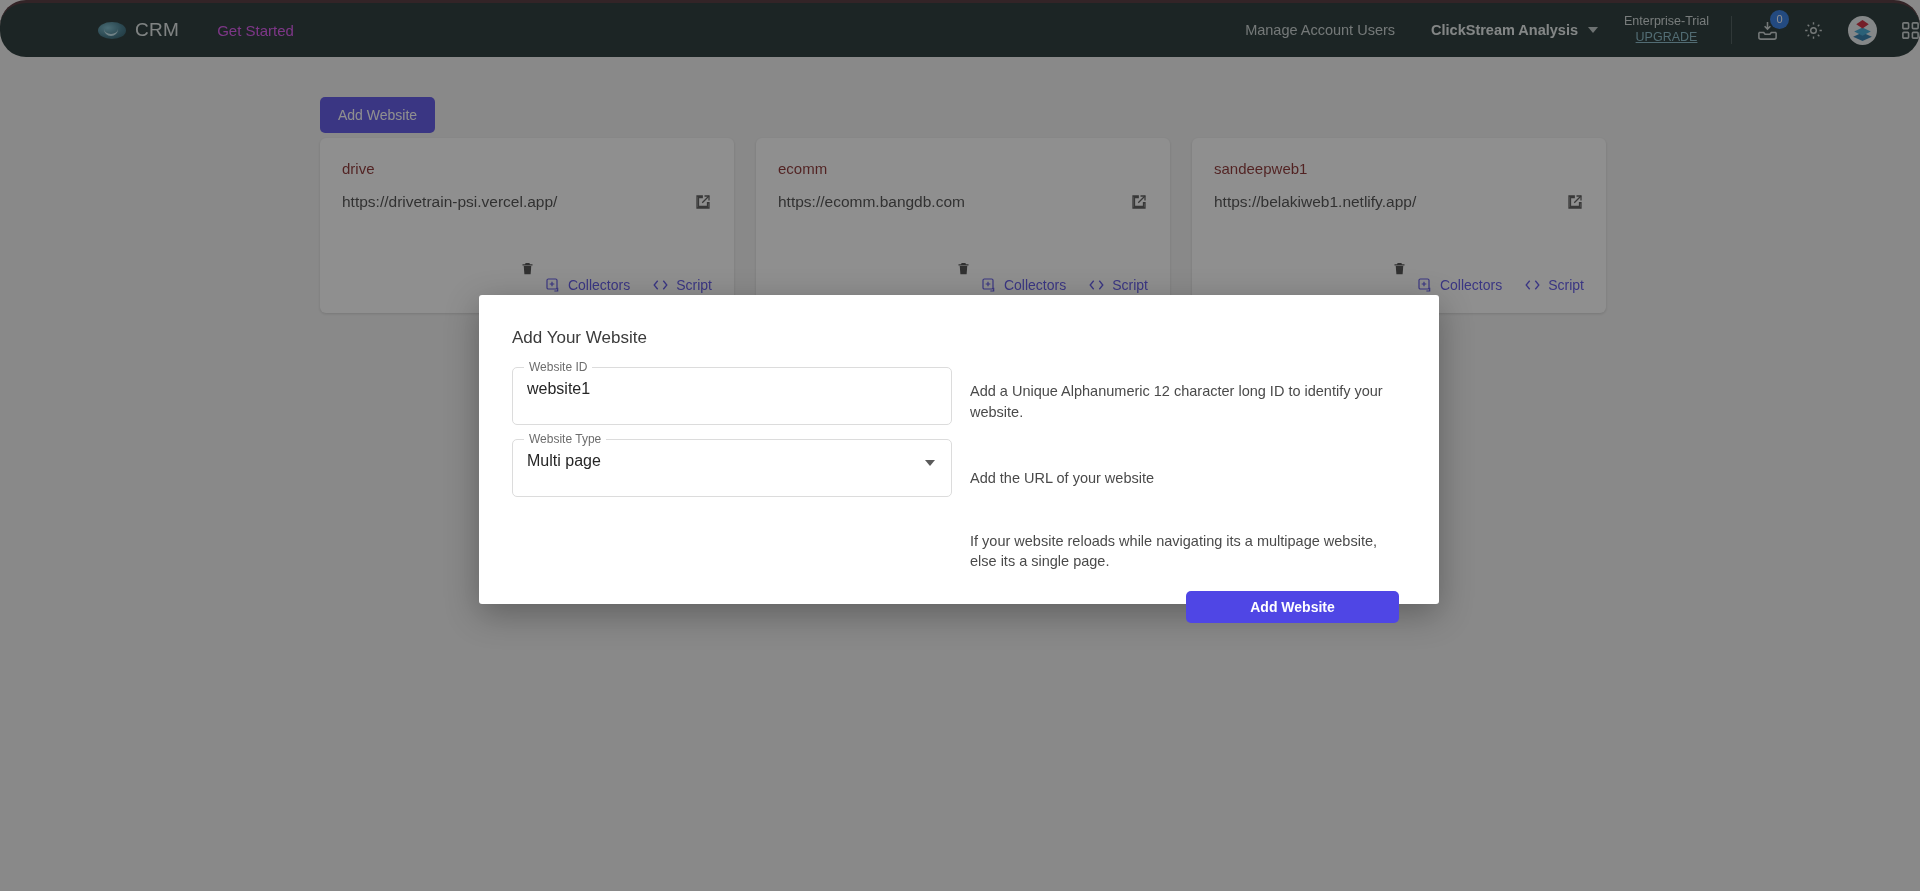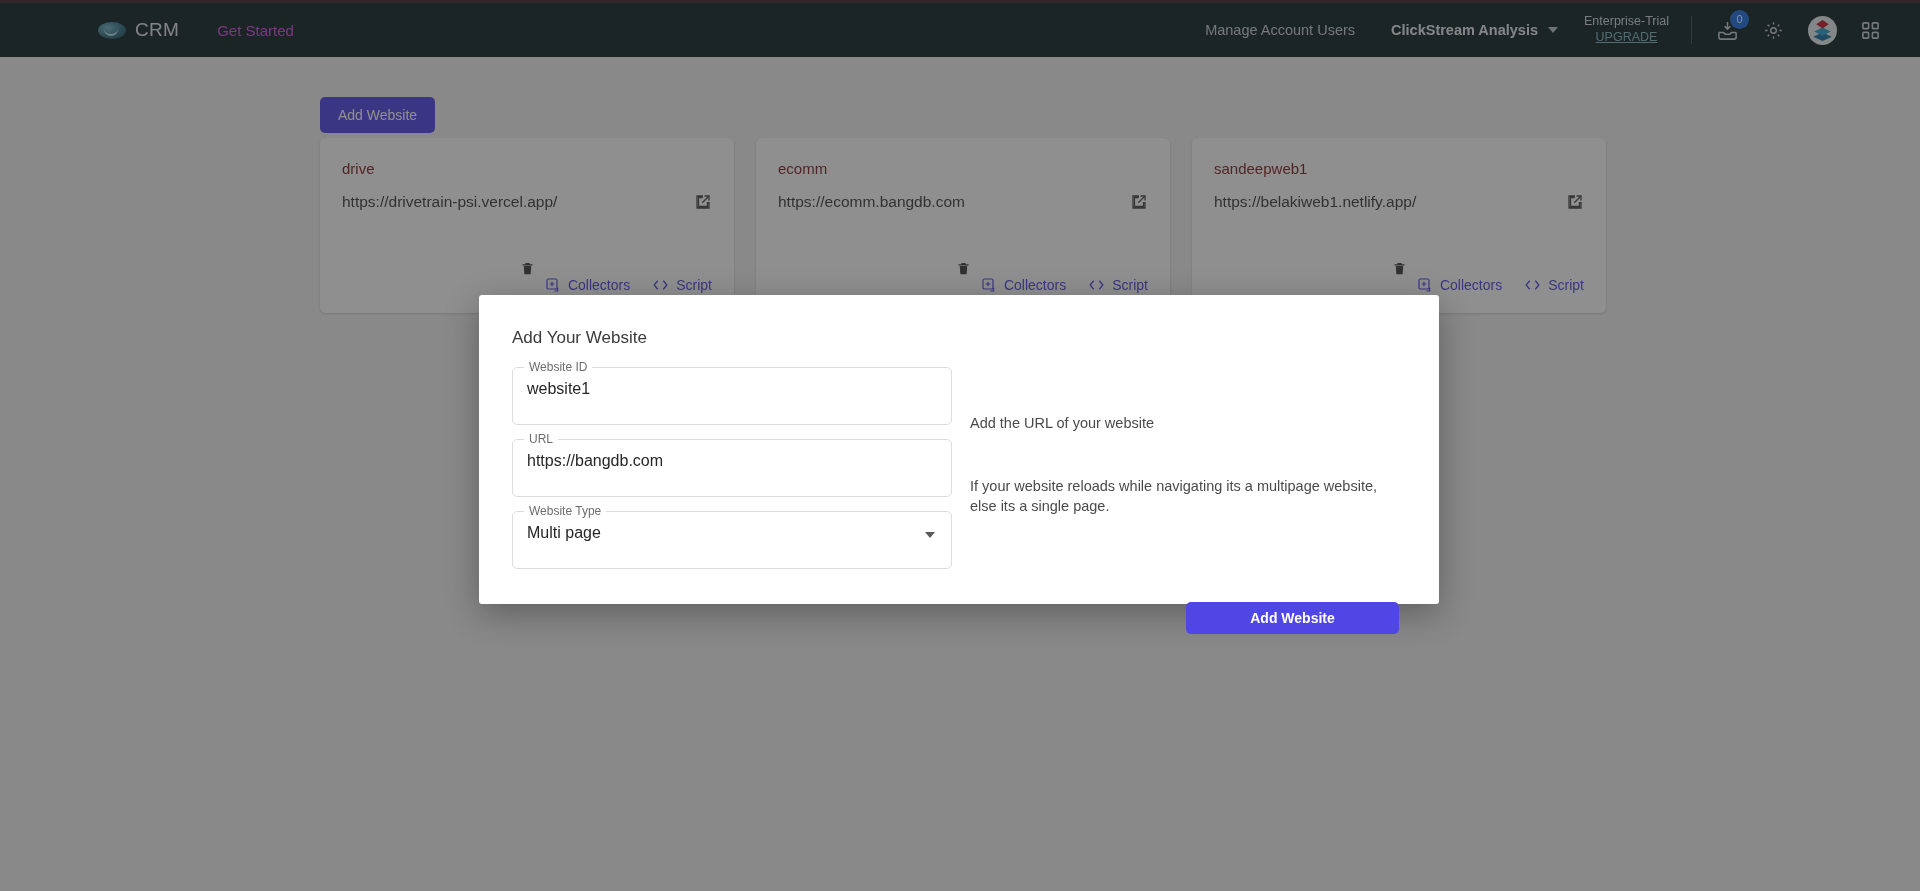--- a/index.html
+++ b/index.html
@@ -14,37 +14,37 @@
   #app { position: relative; width: 1920px; height: 891px; }
 
   
   .topbar {
     position: absolute; top: 0; left: 0;
     width: 1920px; height: 57px;
     background: #102322;
     border-top: 3px solid #3f2126;
     display: flex; align-items: center;
     z-index: 5;
+    border-radius: 26px;
   }
   .brand { display: flex; align-items: center; margin-left: 98px; }
   .brand-logo {
     width: 28px; height: 17px; border-radius: 50%;
     background: radial-gradient(ellipse at 35% 35%, #6fb6c8 0%, #2f6d80 55%, #14414f 100%);
     position: relative; margin-right: 9px;
   }
   .brand-logo::after{
     content:""; position:absolute; left:6px; top:6px; width:14px; height:6px;
     border-bottom:2px solid #bfe3ec; border-radius:0 0 10px 10px;
   }
   .brand-name { color: #dfe6e6; font-size: 19px; letter-spacing: .3px; }
   .get-started { color: #d946ef; font-size: 15px; margin-left: 38px; }
 
   .topbar-right {
     margin-left: auto; display: flex; align-items: center; height: 100%;
-    padding-right: 40px;
   }
   .tb-link { color: #c6cfcf; font-size: 14.5px; margin-right: 36px; white-space: nowrap; }
   .tb-link.bold { color: #e7eded; font-weight: bold; margin-right: 10px; }
   .caret-down {
     width: 0; height: 0; border-left: 5px solid transparent; border-right: 5px solid transparent;
     border-top: 6px solid #b9c3c3; margin-right: 26px;
   }
   .plan { text-align: center; line-height: 1.25; margin-right: 22px; }
   .plan-name { color: #cfd8d8; font-size: 12.5px; display: block; }
   .plan-upgrade {
@@ -320,34 +320,31 @@
     <div class="modal-title">Add Your Website</div>
 
     <div class="form-row">
       <div class="field-col">
 
         <div class="mfield">
           <span class="mfield-label">Website ID</span>
           <span class="mfield-value">website1</span>
         </div>
 
-        <div class="mfield">
-          <span class="mfield-label">URL</span>
-          <span class="mfield-value">https://bangdb.com</span>
-        </div>
 
         <div class="mfield">
           <span class="mfield-label">Website Type</span>
           <span class="mfield-value">Multi page</span>
           <span class="select-caret"></span>
         </div>
 
       </div>
 
       <div class="help-col">
+        <div class="help-1">Add a Unique Alphanumeric 12 character long ID to identify your website.</div>
         <div class="help-2">Add the URL of your website</div>
         <div class="help-3">If your website reloads while navigating its a multipage website, else its a single page.</div>
       </div>
     </div>
 
     <div class="modal-footer">
       <button class="modal-submit">Add Website</button>
     </div>
   </div>
 

